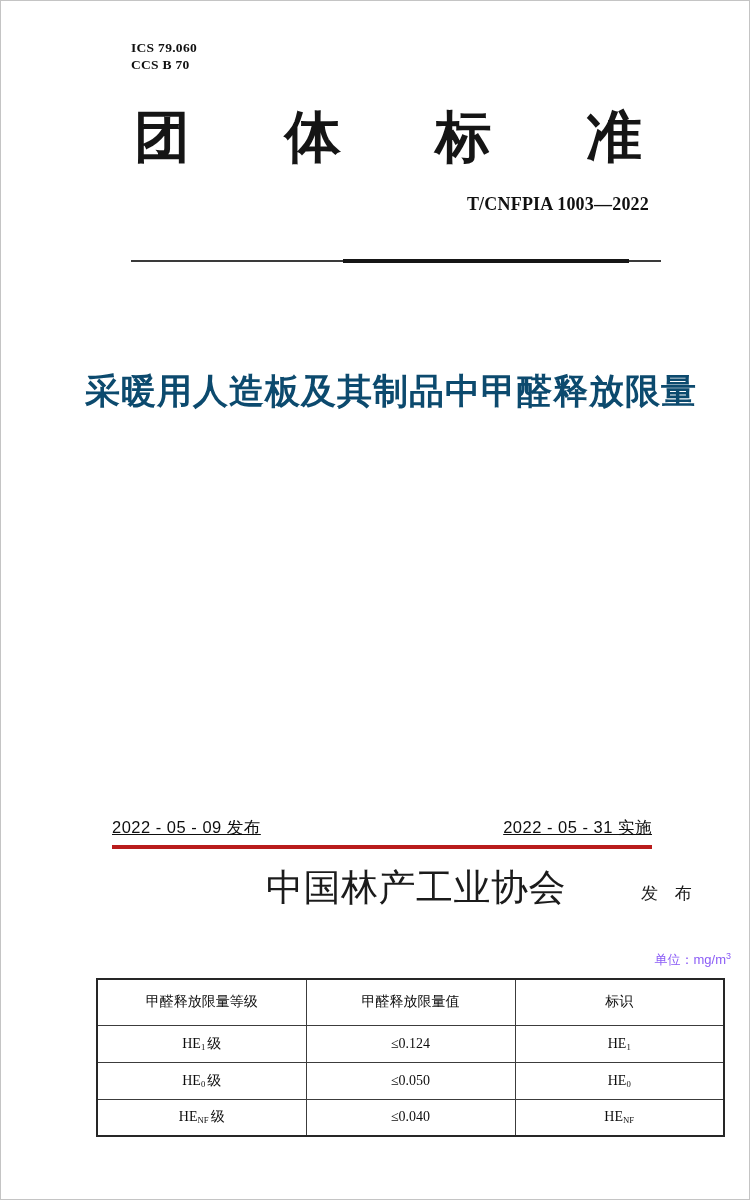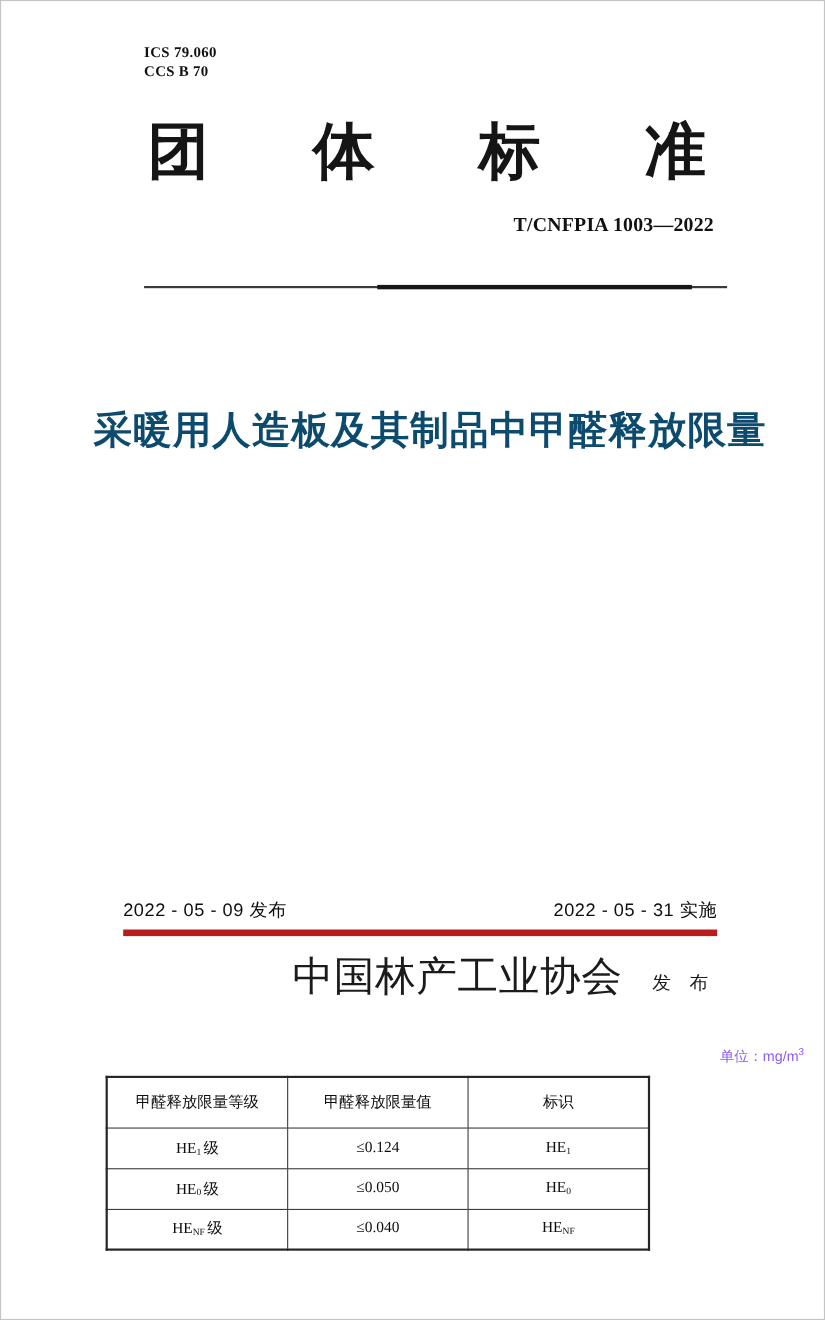--- a/index.html
+++ b/index.html
@@ -105,33 +105,35 @@
   .dates-row {
     position: absolute;
     left: 111px;
     top: 816px;
     width: 540px;
     display: flex;
     justify-content: space-between;
     font-size: 16.5px;
     font-weight: 500;
     letter-spacing: 0.5px;
-    border-bottom: 6px solid #b91c1c;
+    border-bottom: 4px solid #b91c1c;
     padding-bottom: 6px;
     color: #0e0e0e;
+    text-decoration: underline;
   }
 
   
   .publisher-row {
     position: absolute;
     left: 265px;
     top: 864px;
     display: flex;
     align-items: center;
     white-space: nowrap;
+    gap: 48px;
   }
   .publisher-name {
     font-size: 37px;
     line-height: 46px;
     letter-spacing: 0.5px;
     color: #1b1b1b;
   }
   .publish-label {
     font-size: 17px;
     letter-spacing: 6px;
@@ -157,21 +159,21 @@
     font-size: 13px;
     color: #8b5cf6;
   }
   .table-unit sup { font-size: 9px; }
 
   
   .limits-table {
     position: absolute;
     left: 95px;
     top: 977px;
-    width: 495px;
+    width: 629px;
     border-collapse: collapse;
     table-layout: fixed;
     border: 2px solid #262626;
     font-size: 14px;
     color: #0e0e0e;
   }
   .limits-table th, .limits-table td {
     border: 1px solid #3c3c3c;
     text-align: center;
     vertical-align: middle;

